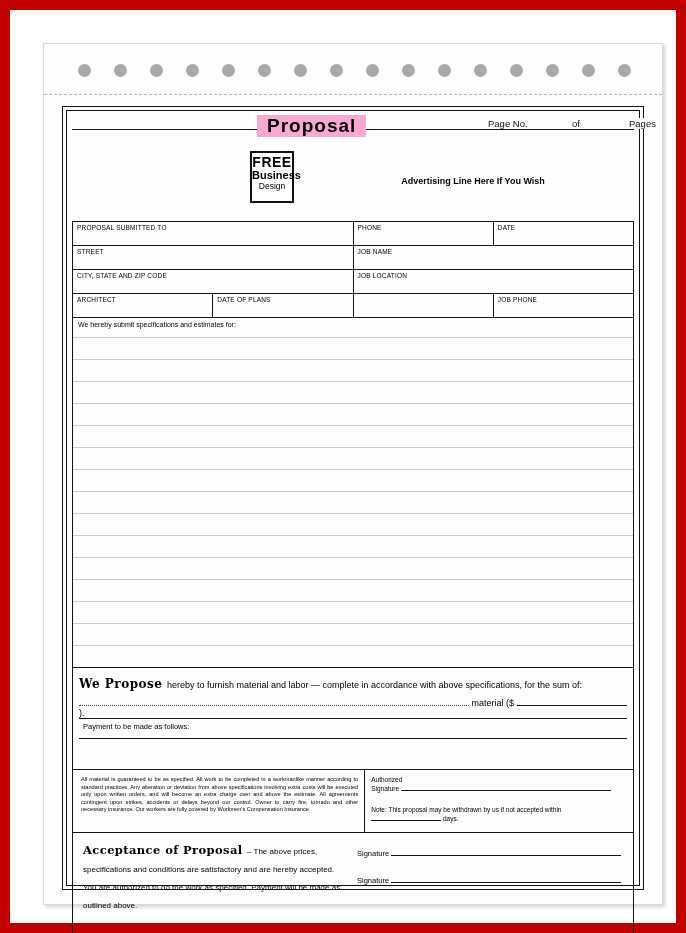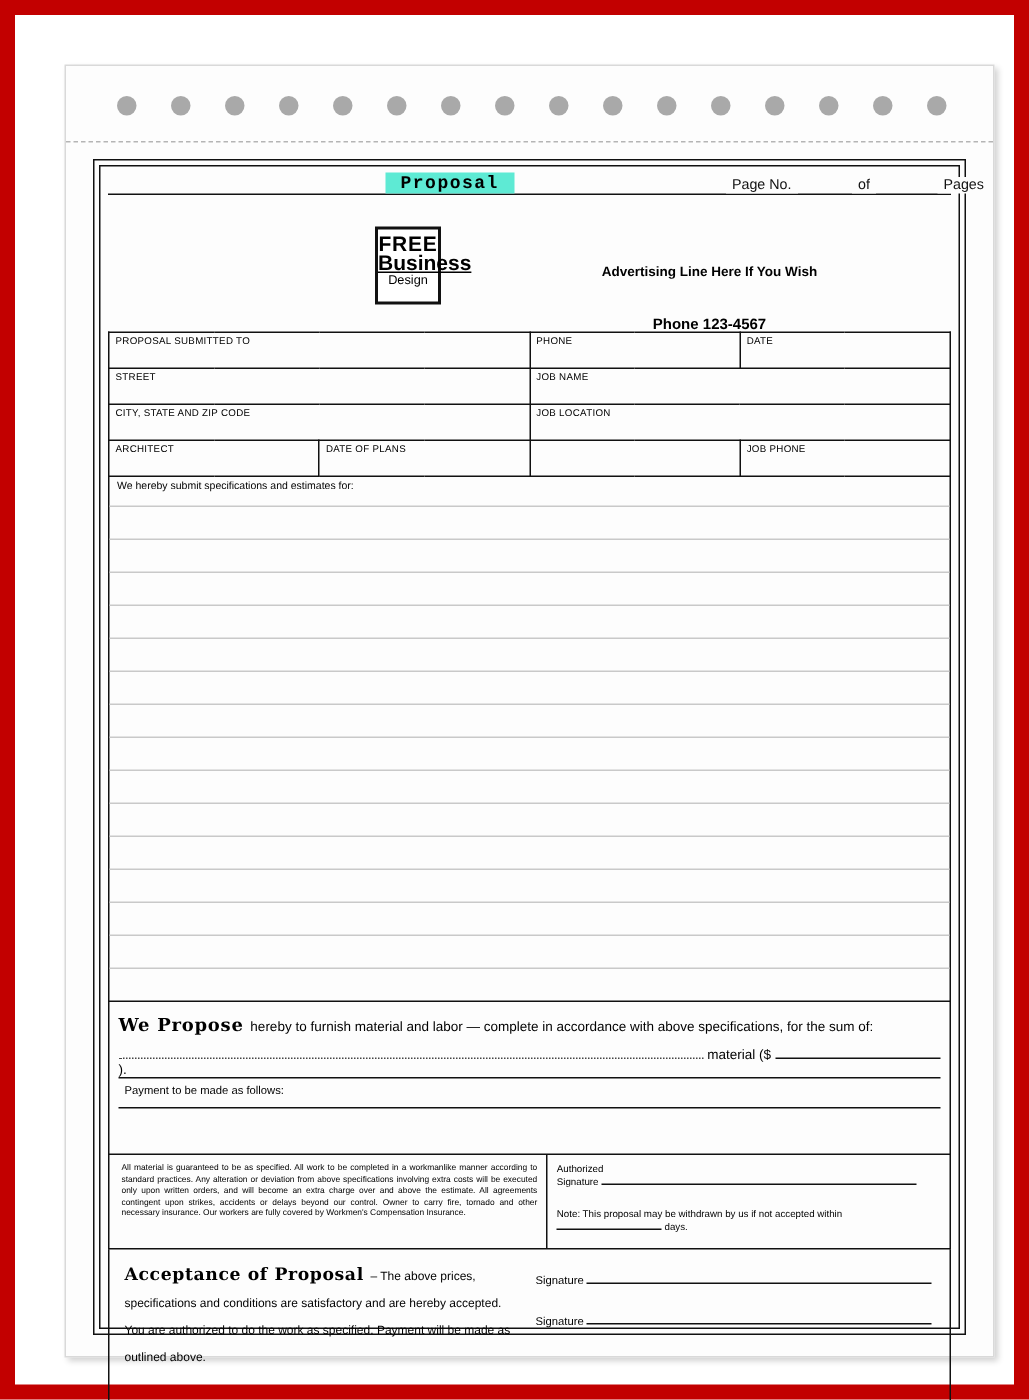--- a/index.html
+++ b/index.html
@@ -46,39 +46,39 @@
   }
   .inner{
     position:absolute;left:9px;top:8px;right:9px;bottom:8px;
   }
   
   .hdr{position:relative;height:30px;}
   .hdr .rule{
     position:absolute;left:0;right:0;top:14px;border-top:1px solid #111;
   }
   .hdr .title{
-    position:absolute;left:185px;top:0px;background:#5eead4;padding:0 10px;
-    font-family:Liberation Mono, monospace;font-weight:bold;font-size:12px;
+    position:absolute;left:185px;top:0px;background:#f9a8d4;padding:0 10px;
+    font-family:Liberation Sans, sans-serif;font-weight:bold;font-size:19px;
     letter-spacing:1px;
   }
   .hdr .pg{
     position:absolute;top:3px;font-size:9.5px;color:#111;background:#fdfdfd;padding:0 4px;
   }
   .pg.p1{left:412px;}
   .pg.p2{left:496px;}
   .pg.p3{left:553px;}
 
   
   .company{position:relative;height:72px;margin-top:4px;}
   .logo{
     position:absolute;left:178px;top:2px;width:44px;height:52px;
     border:2px solid #111;text-align:center;box-sizing:border-box;background:#fff;
   }
   .logo .l1{font-size:14px;font-weight:bold;line-height:15px;margin-top:2px;letter-spacing:.5px;}
-  .logo .l2{font-size:14px;font-weight:bold;line-height:11px;text-decoration:underline;}
+  .logo .l2{font-size:11px;font-weight:bold;line-height:11px;}
   .logo .l3{font-size:8.5px;font-weight:normal;line-height:11px;}
   .cname{position:absolute;left:246px;top:5px;font-size:16.5px;font-weight:bold;letter-spacing:.2px;}
   .cadv{position:absolute;left:246px;top:27px;width:310px;text-align:center;font-size:9px;font-weight:bold;}
   .caddr{position:absolute;left:246px;top:38px;width:310px;text-align:center;font-size:10px;}
   .ccity{position:absolute;left:246px;top:50px;width:310px;text-align:center;font-size:10px;}
   .cphone{position:absolute;left:246px;top:62px;width:310px;text-align:center;font-size:10px;font-weight:bold;}
 
   
   table.fields{border-collapse:collapse;width:100%;table-layout:fixed;}
   table.fields td{
@@ -154,21 +154,20 @@
           <div class="pg p3">Pages</div>
         </div>
 
         <div class="company">
           <div class="logo">
             <div class="l1">FREE</div>
             <div class="l2">Business</div>
             <div class="l3">Design</div>
           </div>
           <div class="cadv">Advertising Line Here If You Wish</div>
-          <div class="cphone">Phone 123-4567</div>
         </div>
 
         <table class="fields">
           <tbody>
               <tr>
             <td colspan="4">PROPOSAL SUBMITTED TO</td>
             <td colspan="2">PHONE</td>
             <td colspan="2">DATE</td>
           </tr>
           <tr>

